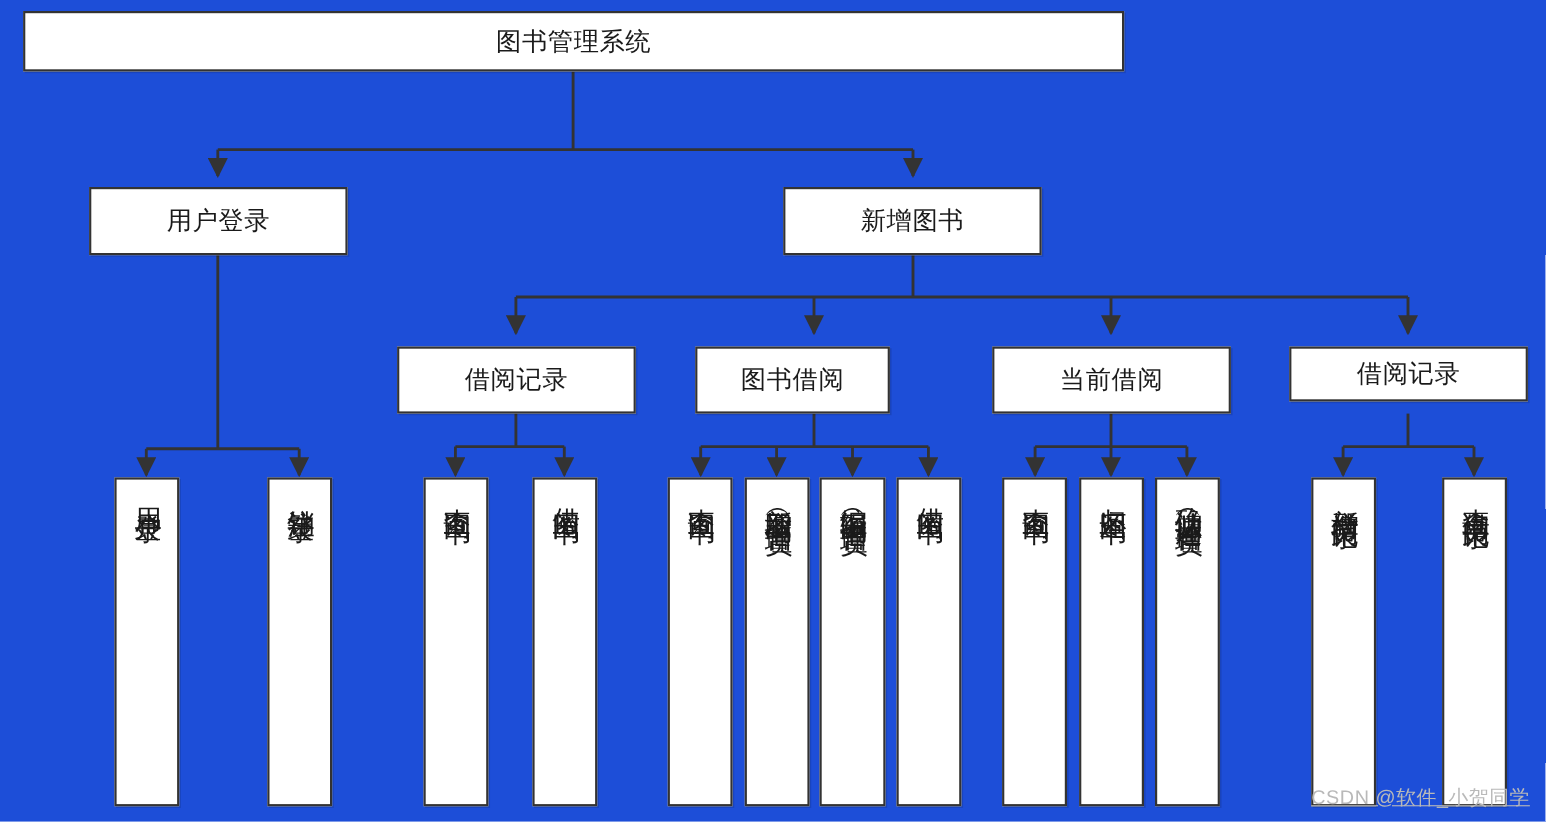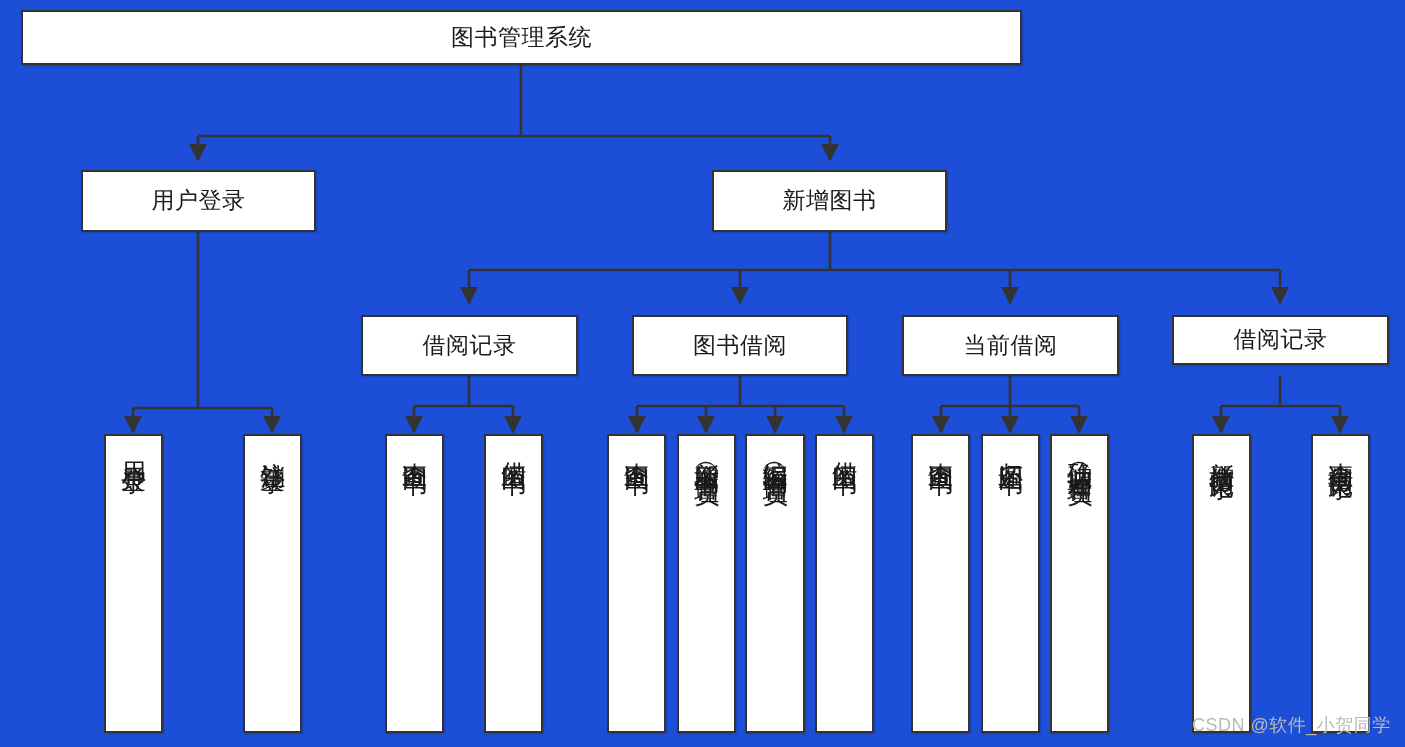--- a/index.html
+++ b/index.html
@@ -59,20 +59,21 @@
   .node.root .label { font-size: 23px; }
   .watermark {
     position: absolute;
     left: 1192px;
     top: 713px;
     font-size: 18px;
     color: #b9b9b9;
     white-space: nowrap;
     z-index: 3;
     letter-spacing: 0.5px;
+    text-decoration: underline;
   }
 </style>
 </head>
 <body>
 
 <div id="canvas">
 
   <svg class="edges" viewBox="0 0 1405 747">
     <defs>
       <marker id="arrow" viewBox="0 0 10 10" refX="9" refY="5" markerWidth="7" markerHeight="7" orient="auto-start-reverse">
@@ -130,21 +131,21 @@
   <div class="node horizontal" style="left:81px; top:170px; width:235px; height:62px;">
     <span class="label">用户登录</span>
   </div>
   <div class="node horizontal" style="left:712px; top:170px; width:235px; height:62px;">
     <span class="label">新增图书</span>
   </div>
 
   <div class="node horizontal" style="left:361px; top:315px; width:217px; height:61px;">
     <span class="label">借阅记录</span>
   </div>
-  <div class="node horizontal" style="left:632px; top:315px; width:216px; height:61px;">
+  <div class="node horizontal" style="left:632px; top:315px; width:177px; height:61px;">
     <span class="label">图书借阅</span>
   </div>
   <div class="node horizontal" style="left:902px; top:315px; width:217px; height:61px;text-align:center;">
     <span class="label">当前借阅</span>
   </div>
   <div class="node horizontal" style="left:1172px; top:315px; width:217px; height:50px;">
     <span class="label">借阅记录</span>
   </div>
 
   <div class="node vertical" style="left:104px; top:434px; width:59px; height:299px;">

